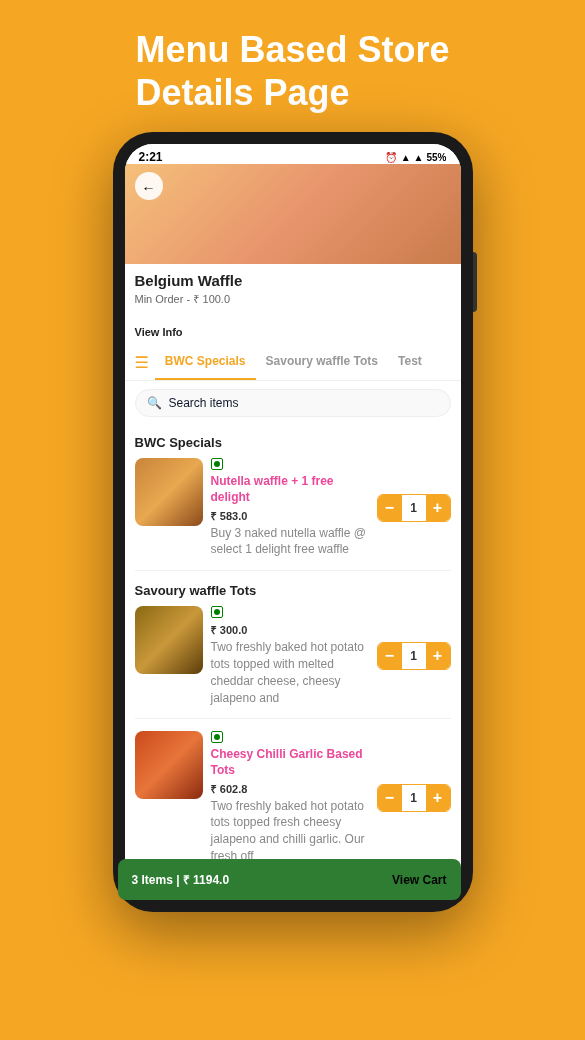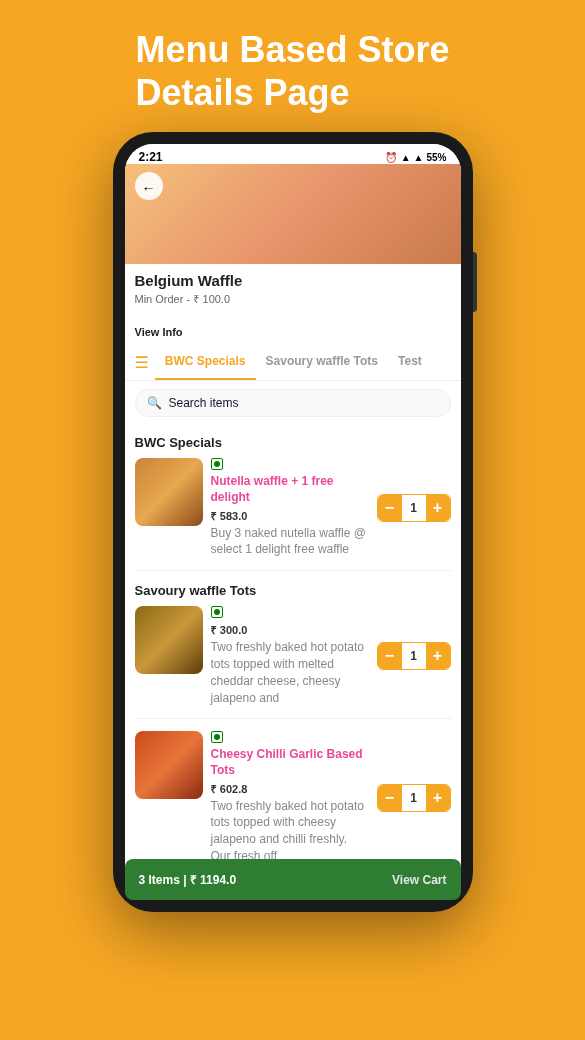--- a/index.html
+++ b/index.html
@@ -276,39 +276,39 @@
       text-align: center;
       font-size: 12px;
       font-weight: 700;
       color: #333;
     }
 
     
     .cart-bar {
       position: absolute;
       bottom: 12px;
-      left: 12px;
+      left: 5px;
       right: 12px;
       background: #2e7d32;
       border-radius: 8px;
       display: flex;
       align-items: center;
       justify-content: space-between;
       padding: 12px 14px;
       cursor: pointer;
     }
 
     .cart-info {
       color: white;
       font-size: 12px;
       font-weight: 700;
     }
 
     .cart-view {
-      color: #e5e5e5;
+      color: #000000;
       font-size: 12px;
       font-weight: 700;
     }
 
     
     .notch {
       position: absolute;
       top: 0;
       left: 50%;
       transform: translateX(-50%);
@@ -432,21 +432,21 @@
       </div>
 
       <div class="menu-item">
         <div class="item-image item-img-waffle3"></div>
         <div class="item-details">
           <div style="display:flex; align-items:center; gap:4px; margin-bottom:2px;">
             <div class="veg-badge"></div>
           </div>
           <div class="item-name">Cheesy Chilli Garlic Based Tots</div>
           <div class="item-price">₹ 602.8</div>
-          <div class="item-desc">Two freshly baked hot potato tots topped with cheesy jalapeno and chilli freshly. Our fresh off</div>
+          <div class="item-desc">Two freshly baked hot potato tots topped fresh cheesy jalapeno and chilli garlic. Our fresh off</div>
         </div>
         <div class="qty-control">
           <button class="qty-btn">
             <span>−</span>
           </button>
           <span class="qty-num">1</span>
           <button class="qty-btn">
             <span>+</span>
           </button>
         </div>

